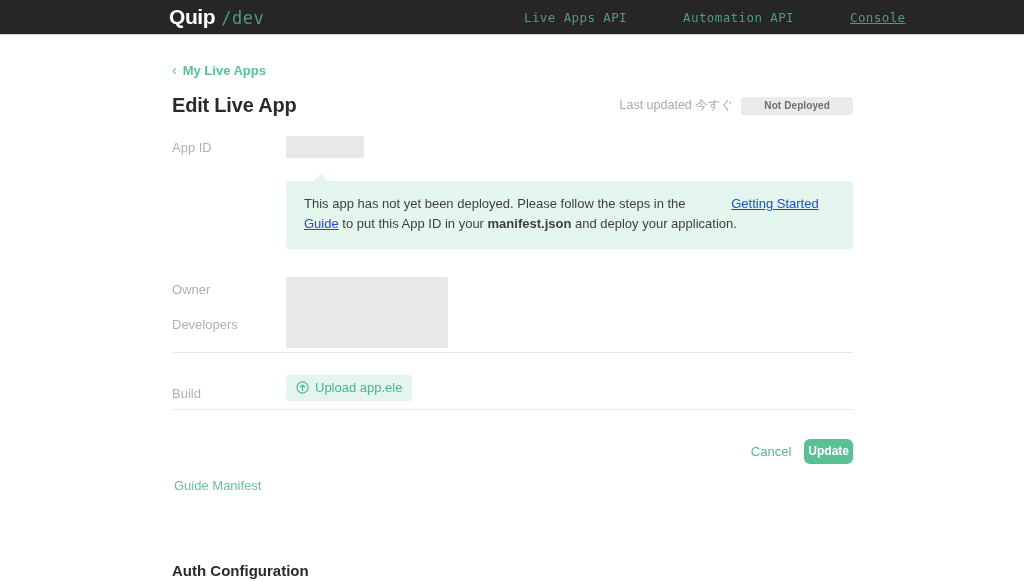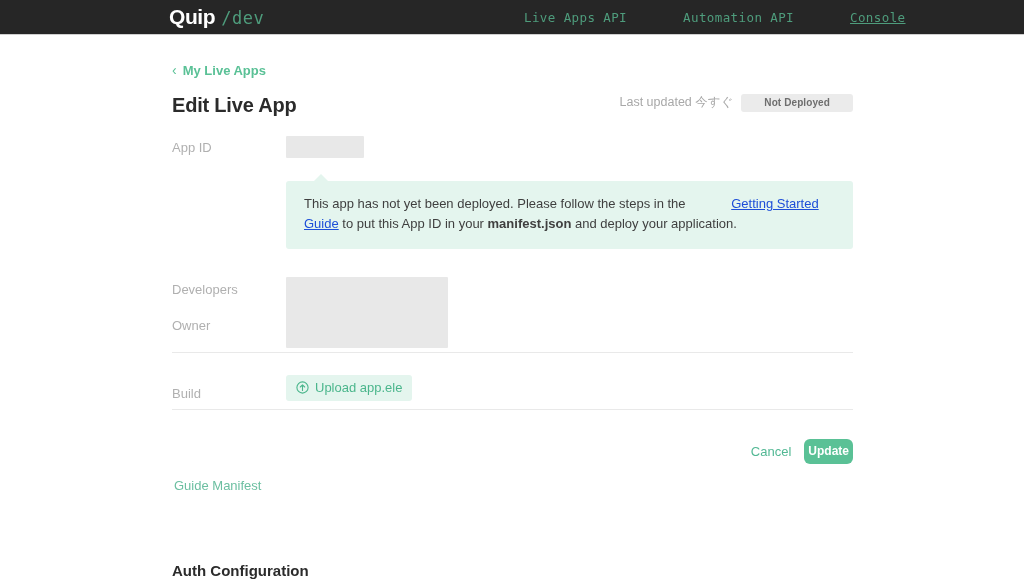--- a/index.html
+++ b/index.html
@@ -85,21 +85,21 @@
     font-size: 14px;
     font-weight: normal;
     line-height: 1;
     position: relative;
     top: -1px;
   }
 
   .title-row {
     margin-top: 14px;
     display: flex;
-    align-items: flex-start;
+    align-items: flex-end;
     justify-content: space-between;
   }
   .page-title {
     font-size: 20px;
     font-weight: bold;
     color: #2b2b2b;
     letter-spacing: -0.2px;
   }
   .status-line {
     display: flex;
@@ -308,26 +308,26 @@
       <div class="callout">
         <span>This app has not yet been deployed. Please follow the steps in the </span><a href="#">Getting Started Guide</a><span> to put this App ID in your </span><b>manifest.json</b><span> and deploy your application.</span>
       </div>
     </div>
 
     
     <div style="margin-top:26px; position:relative;">
       <div style="position:absolute; left:114px; top:0;">
         <div class="skeleton sk-owner"></div>
       </div>
+      <div class="row" style="min-height:35px;">
+        <div class="row-label" style="padding-top:7px;">Owner</div>
+        <div class="row-field"></div>
+      </div>
       <div class="row" style="min-height:36px;">
         <div class="row-label" style="padding-top:7px;">Developers</div>
-        <div class="row-field"></div>
-      </div>
-      <div class="row" style="min-height:35px;">
-        <div class="row-label" style="padding-top:7px;">Owner</div>
         <div class="row-field"></div>
       </div>
     </div>
 
     <div class="divider" style="margin-top:6px;"></div>
 
     
     <div class="row" style="min-height:48px; align-items:flex-end;">
       <div class="row-label" style="padding-top:0;">Build</div>
       <div class="row-field">

